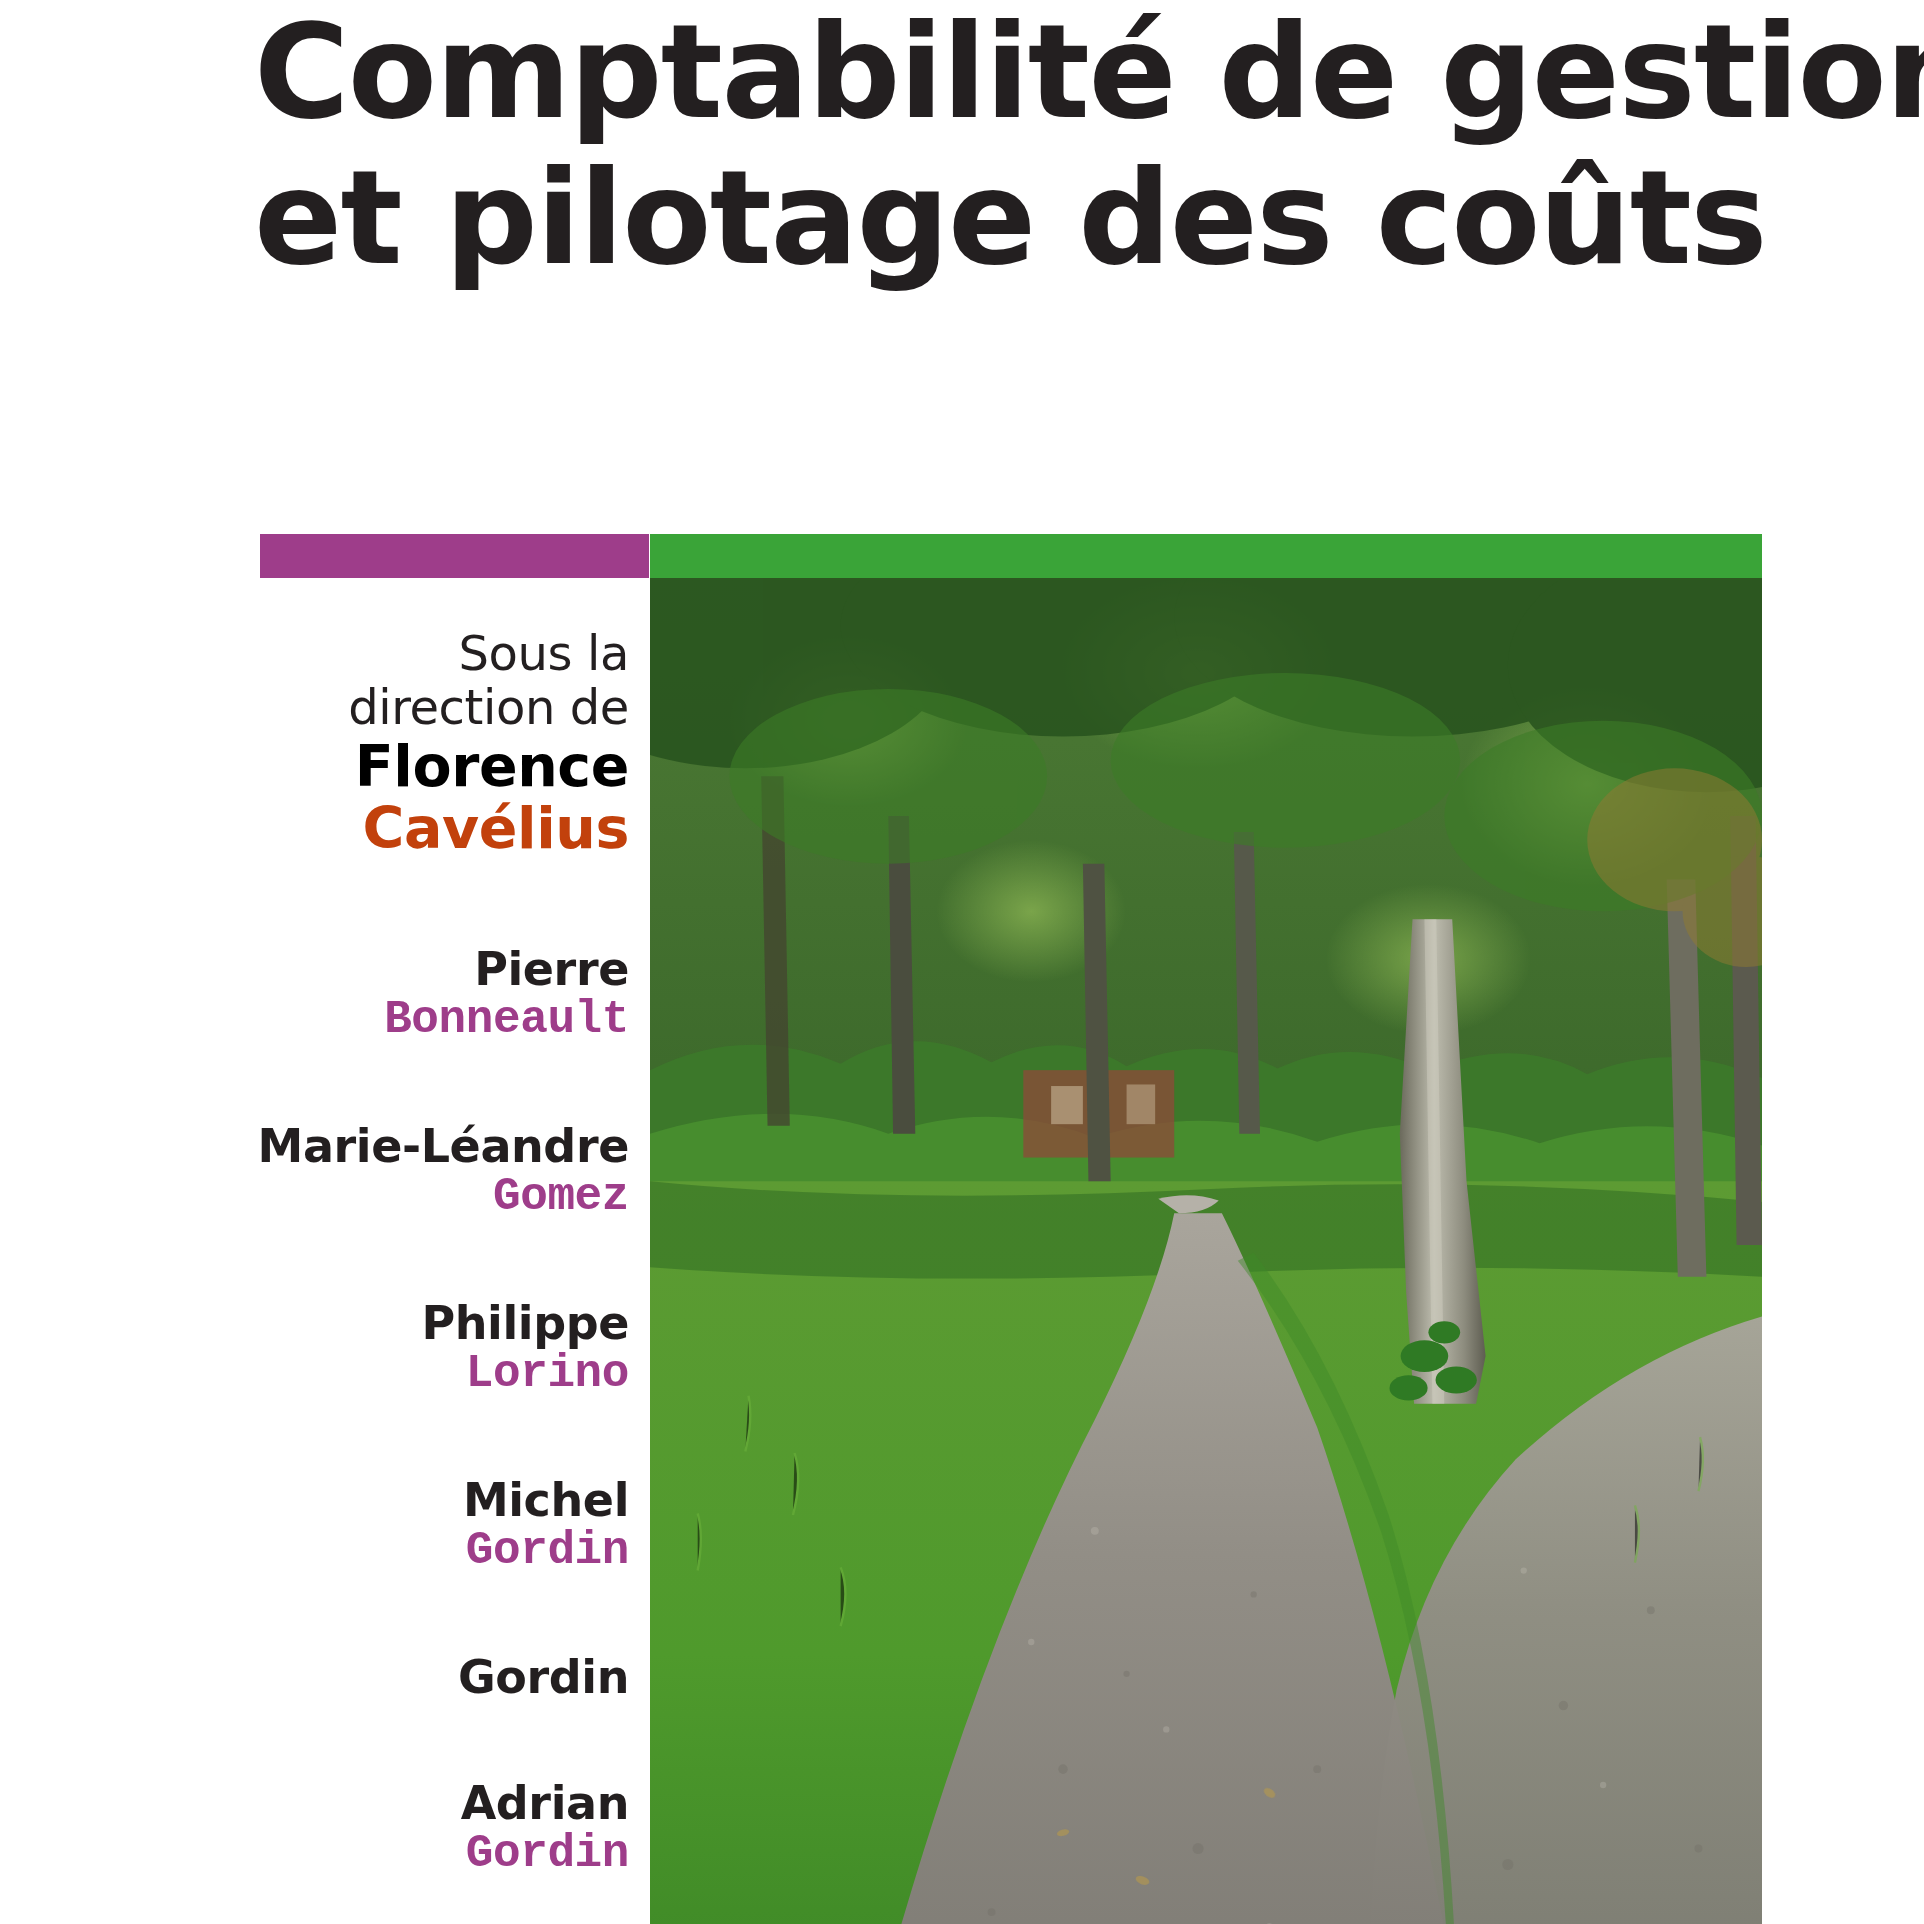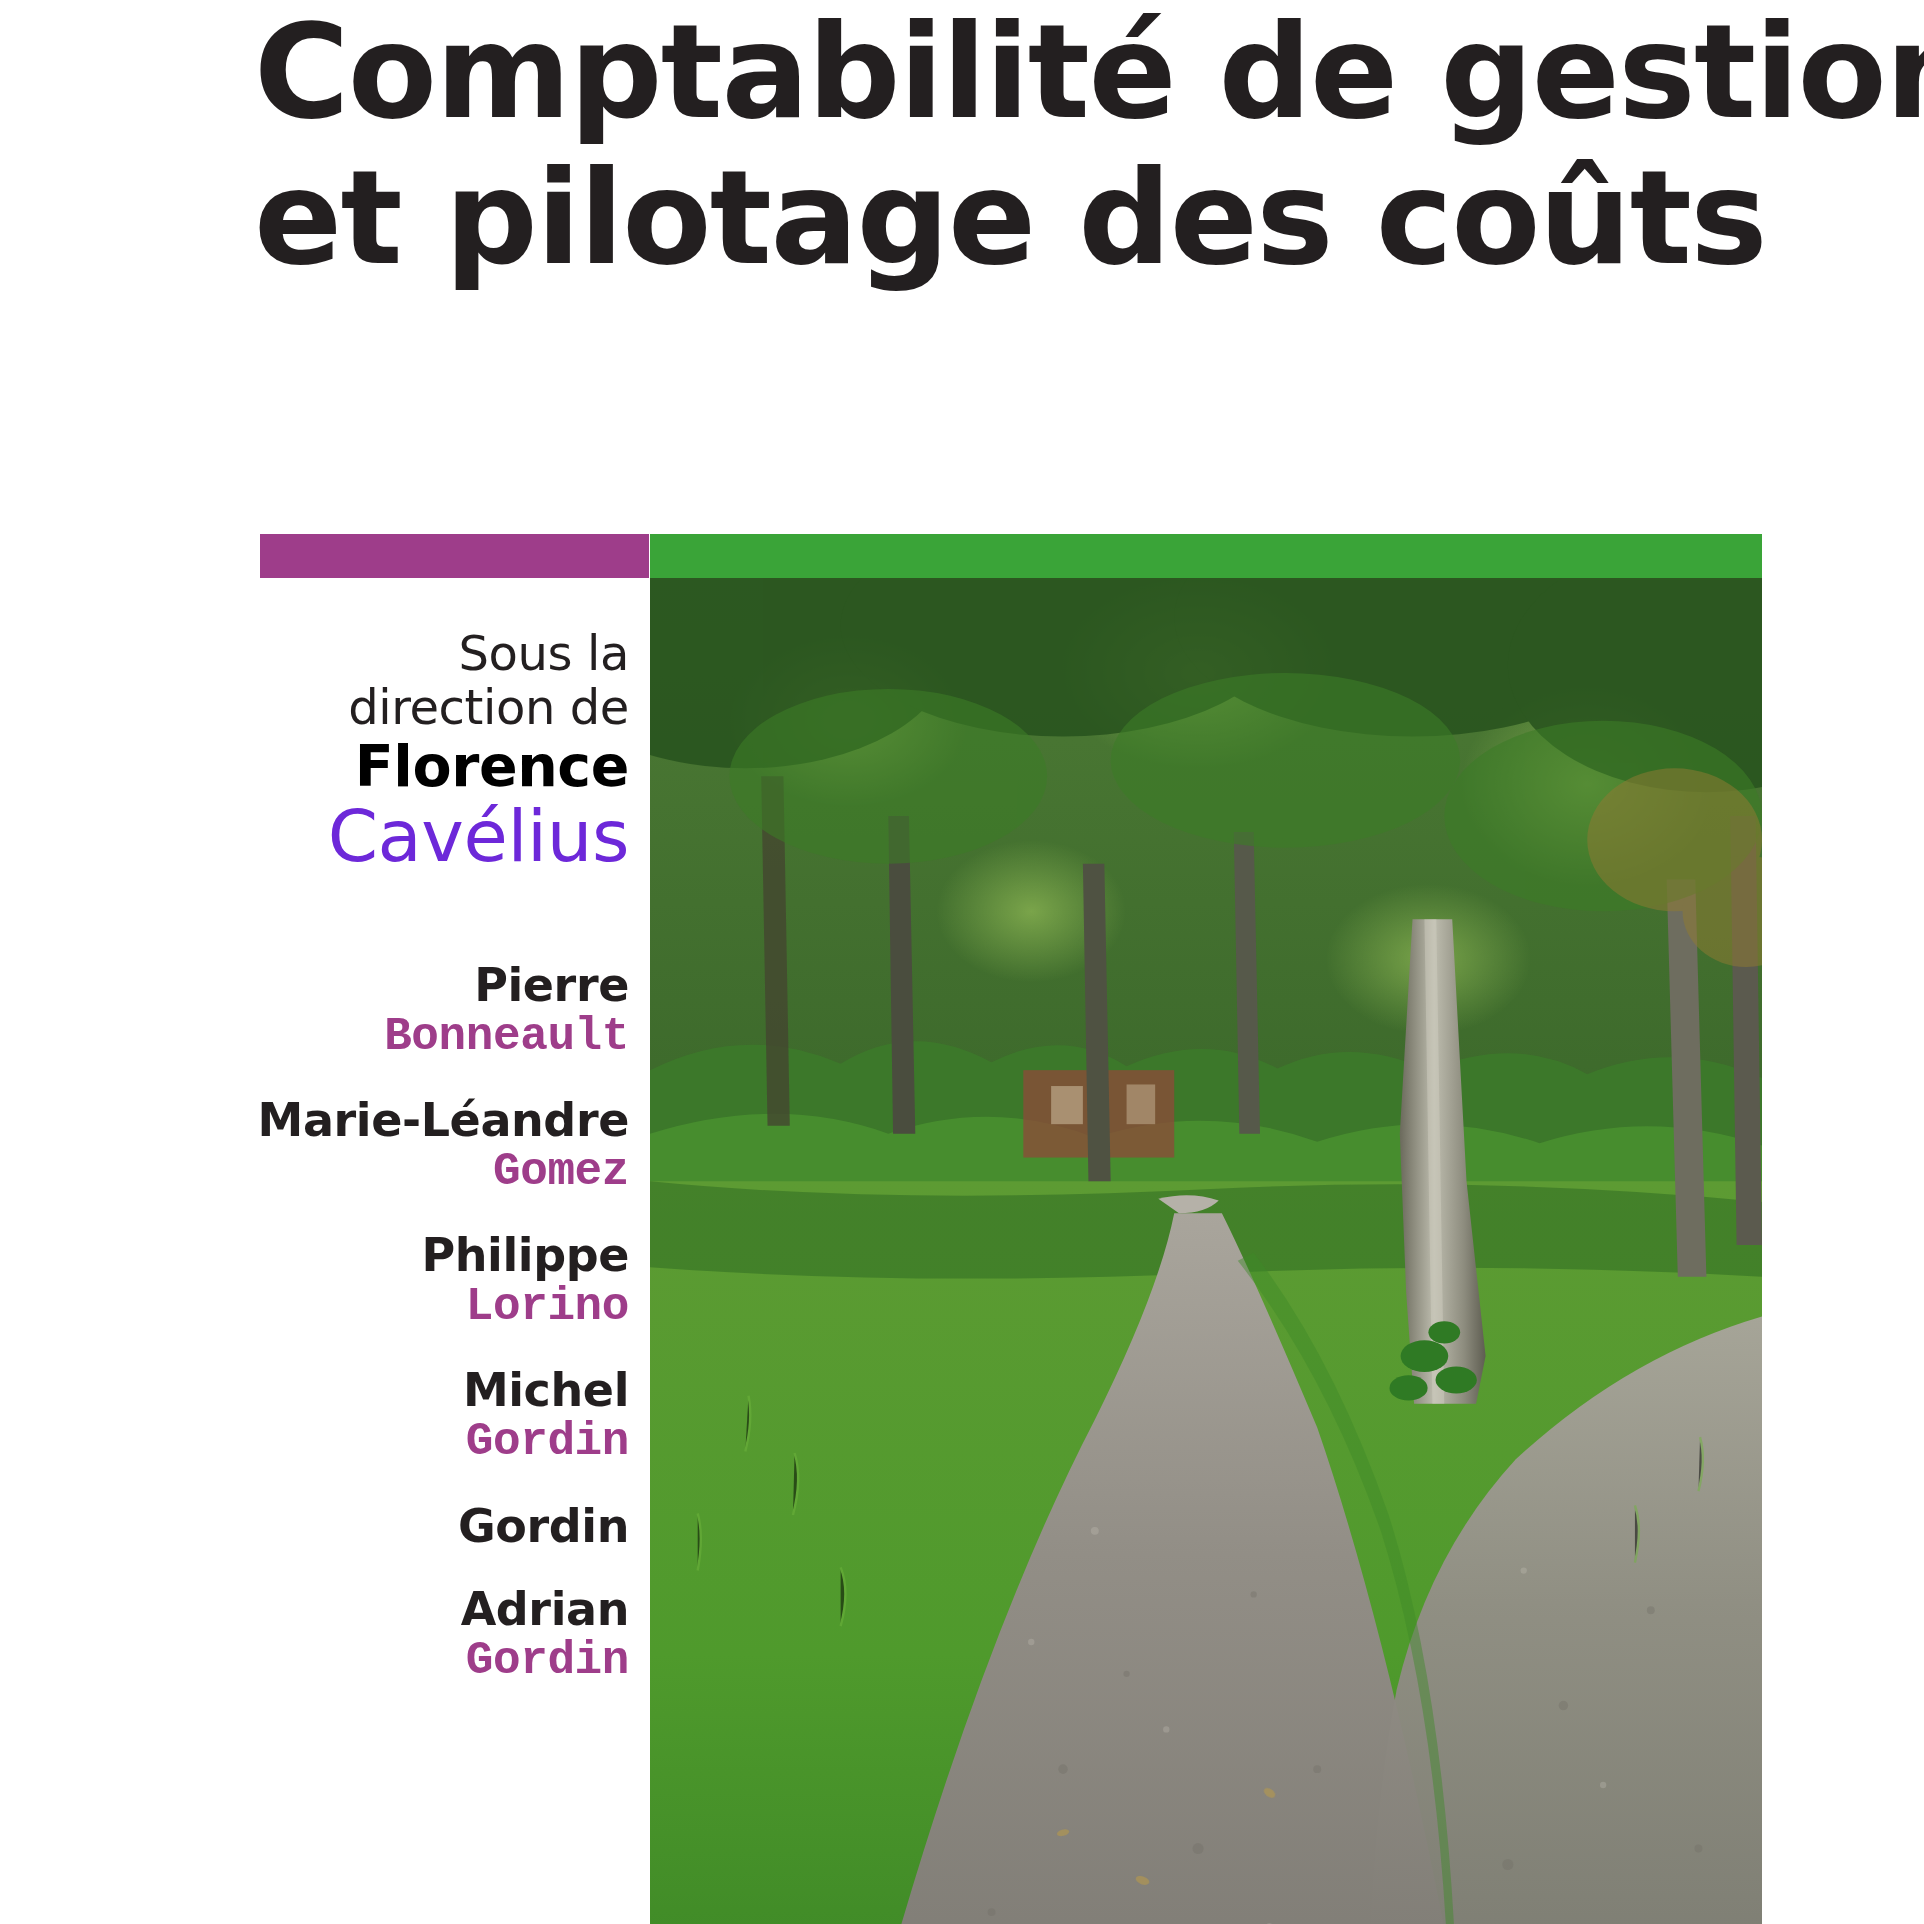--- a/index.html
+++ b/index.html
@@ -76,28 +76,28 @@
   .dir-first {
     font-family: "DejaVu Sans", sans-serif;
     font-size: 57px;
     font-weight: 700;
     color: #000000;
     line-height: 1.1;
     letter-spacing: -0.4px;
   }
   .dir-last {
     font-family: "DejaVu Sans", sans-serif;
-    font-size: 72px;
-    font-weight: 400;
-    color: #6d28d9;
+    font-size: 57px;
+    font-weight: 700;
+    color: #c2410c;
     line-height: 1.1;
     letter-spacing: -0.4px;
   }
   .author {
-    margin-top: 32px;
+    margin-top: 74px;
   }
   .author .first {
     font-family: "DejaVu Sans", sans-serif;
     font-size: 46px;
     font-weight: 700;
     color: #231f20;
     line-height: 1.12;
     letter-spacing: -0.4px;
   }
   .author .last {

